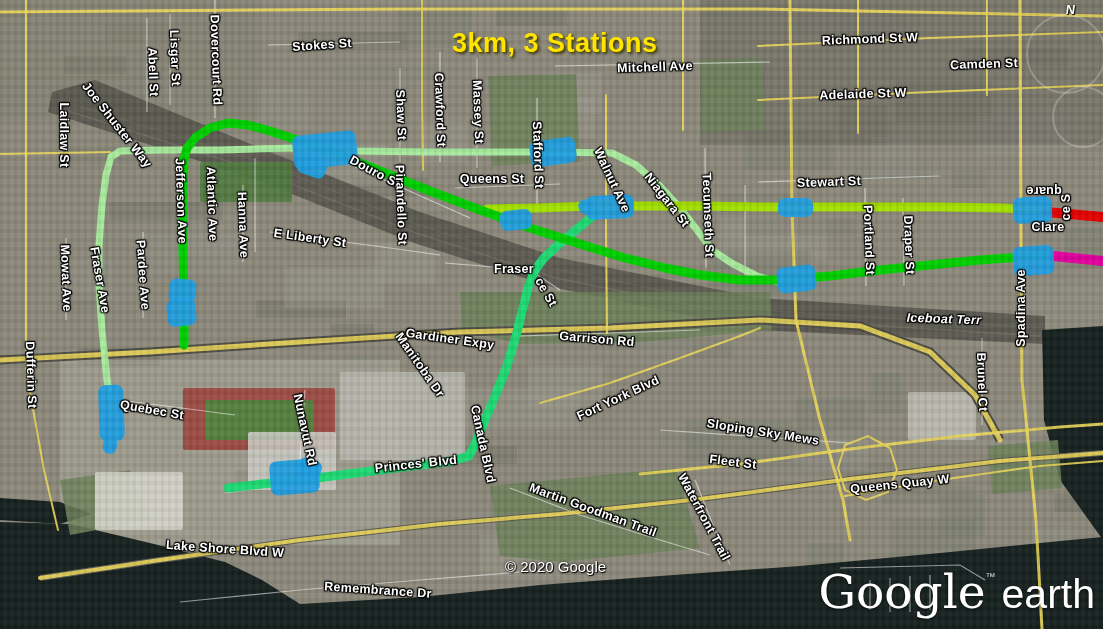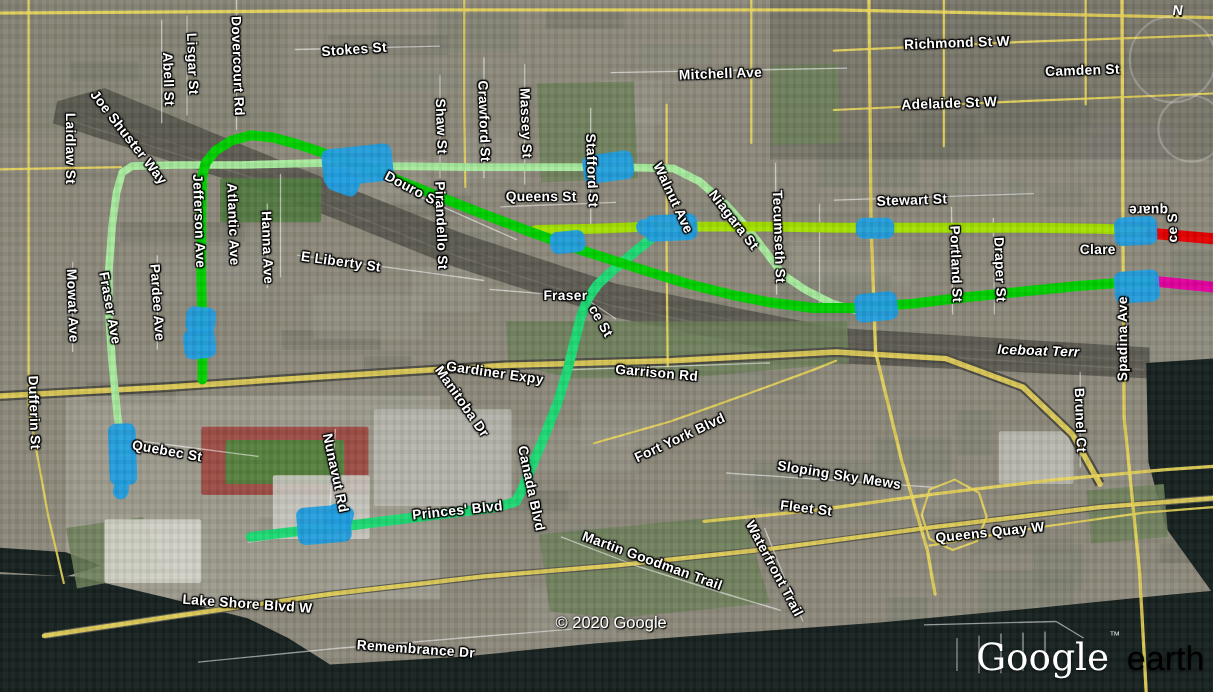--- a/index.html
+++ b/index.html
@@ -14,25 +14,25 @@
   .lbl{position:absolute;white-space:nowrap;color:#fff;font-weight:bold;font-size:12.5px;
        letter-spacing:.3px;
        text-shadow:1px 1px 1px #000,-1px -1px 1px #000,1px -1px 1px #000,-1px 1px 1px #000,0 0 3px #000;}
   .lbl.it{font-style:italic;font-weight:600;}
   .title{position:absolute;left:452px;top:28px;z-index:3;font-size:27px;font-weight:bold;
          color:#ffe400;letter-spacing:.5px;
          text-shadow:1px 1px 0 #5a5200,2px 2px 3px rgba(40,40,0,.85);}
   .copyright{position:absolute;left:505px;top:558px;z-index:3;color:#fff;font-size:15px;
          text-shadow:0 0 3px #000,1px 1px 1px #000;}
   .logo{position:absolute;right:8px;bottom:14px;z-index:3;color:#fff;line-height:1;}
-  .logo .g{font-family:"DejaVu Serif","Liberation Serif",serif;font-size:34px;
+  .logo .g{font-family:"DejaVu Serif","Liberation Serif",serif;font-size:47px;
            text-shadow:0 1px 3px rgba(0,0,0,.6);}
   .logo .tm{font-size:10px;vertical-align:28px;color:#ddd;}
-  .logo .e{font-family:"Liberation Sans",sans-serif;font-size:31px;font-weight:400;
-           color:#000000;margin-left:6px;text-shadow:0 1px 3px rgba(0,0,0,.6);}
+  .logo .e{font-family:"Liberation Sans",sans-serif;font-size:41px;font-weight:400;
+           color:#ffffff;margin-left:6px;text-shadow:0 1px 3px rgba(0,0,0,.6);}
   .compass{position:absolute;left:1066px;top:2px;z-index:3;color:#fff;font-weight:bold;
            font-size:13px;text-shadow:0 0 2px #000,1px 1px 1px #000;transform:skewX(-8deg);}
   .ring{position:absolute;border:2px solid rgba(255,255,255,.22);border-radius:50%;z-index:1;}
   .ring1{width:76px;height:76px;left:1026px;top:14px;}
   .ring2{width:58px;height:58px;left:1052px;top:86px;}
 </style>
 </head>
 <body>
 
 <div class="stage">
@@ -264,22 +264,23 @@
       <div class="lbl" style="left: 66px; top: 278px; transform: translate(-50%, -50%) rotate(88deg);">Mowat Ave</div>
       <div class="lbl" style="left: 100px; top: 280px; transform: translate(-50%, -50%) rotate(80deg);">Fraser Ave</div>
       <div class="lbl" style="left: 143px; top: 275px; transform: translate(-50%, -50%) rotate(86deg);">Pardee Ave</div>
       <div class="lbl" style="left: 181px; top: 201px; transform: translate(-50%, -50%) rotate(88deg);">Jefferson Ave</div>
       <div class="lbl" style="left: 212px; top: 204px; transform: translate(-50%, -50%) rotate(88deg);">Atlantic Ave</div>
       <div class="lbl" style="left: 243px; top: 225px; transform: translate(-50%, -50%) rotate(88deg);">Hanna Ave</div>
       <div class="lbl" style="left: 900px; top: 484px; transform: translate(-50%, -50%) rotate(-6deg);">Queens Quay W</div>
       <div class="lbl it" style="left: 944px; top: 319px; transform: translate(-50%, -50%) rotate(2deg);">Iceboat Terr</div>
       <div class="lbl" style="left: 982px; top: 382px; transform: translate(-50%, -50%) rotate(88deg);">Brunel Ct</div>
       <div class="lbl" style="left: 1021px; top: 308px; transform: translate(-50%, -50%) rotate(-90deg);">Spadina Ave</div>
-      <div class="lbl" style="left: 998px; top: 227px; transform: translate(-50%, -50%) rotate(0deg);">Clare</div>
+      <div class="lbl" style="left: 1048px; top: 227px; transform: translate(-50%, -50%) rotate(0deg);">Clare</div>
       <div class="lbl" style="left: 1044px; top: 191px; transform: translate(-50%, -50%) rotate(180deg);">quare</div>
       <div class="lbl" style="left: 1066px; top: 207px; transform: translate(-50%, -50%) rotate(-90deg);">ce S</div>
       <div class="lbl" style="left: 869px; top: 240px; transform: translate(-50%, -50%) rotate(88deg);">Portland St</div>
       <div class="lbl" style="left: 909px; top: 245px; transform: translate(-50%, -50%) rotate(88deg);">Draper St</div>
     </div>
+  <div class="title">3km, 3 Stations</div>
   <div class="compass">N</div>
   <div class="copyright">© 2020 Google</div>
   <div class="logo"><span class="g">Google</span><span class="tm">™</span><span class="e">earth</span></div>
 </div>
 
 </body></html>

